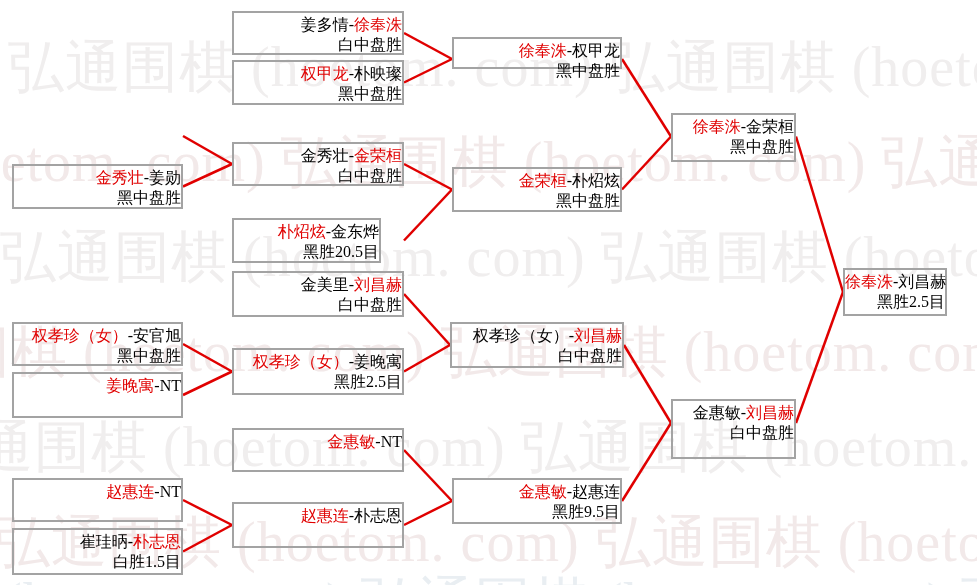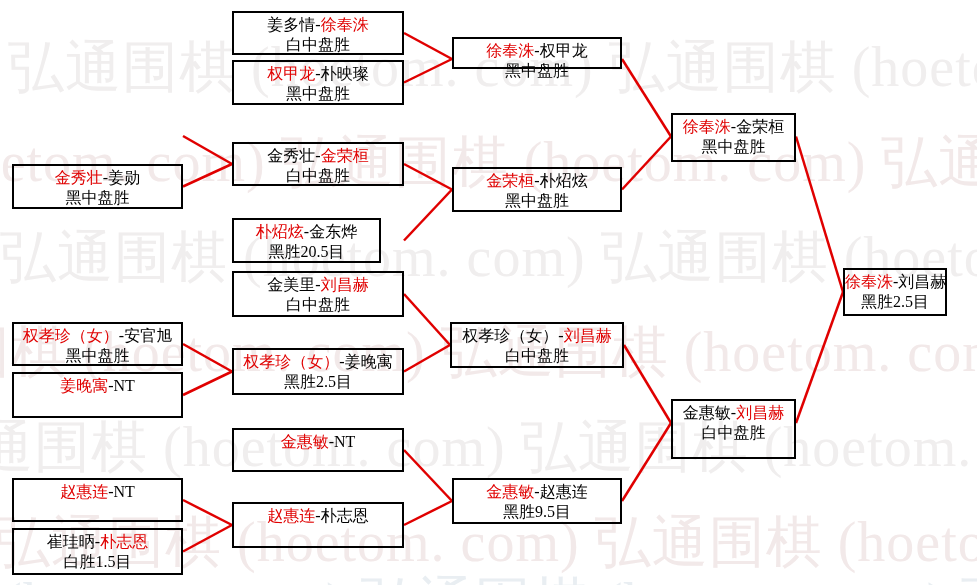--- a/index.html
+++ b/index.html
@@ -12,22 +12,22 @@
   
   .wm-row {
     position:absolute; z-index:0; white-space:nowrap;
     font-size:56px; letter-spacing:1px; user-select:none; pointer-events:none;
   }
   
   #connectors { position:absolute; left:0; top:0; z-index:1; pointer-events:none; }
   
   .box {
     position:absolute; z-index:2;
-    border:2px solid #000000; background:transparent;
-    text-align:center; color:#000000;
+    border:2px solid #a3a3a3; background:transparent;
+    text-align:right; color:#000000;
     font-size:16px; line-height:20px; padding-top:2px;
   }
   .players { white-space:nowrap; }
   .result  { white-space:nowrap; min-height:20px; }
   .winner  { color:var(--red,#e00000); }
 </style>
 </head>
 <body>
 
 <div id="stage">

